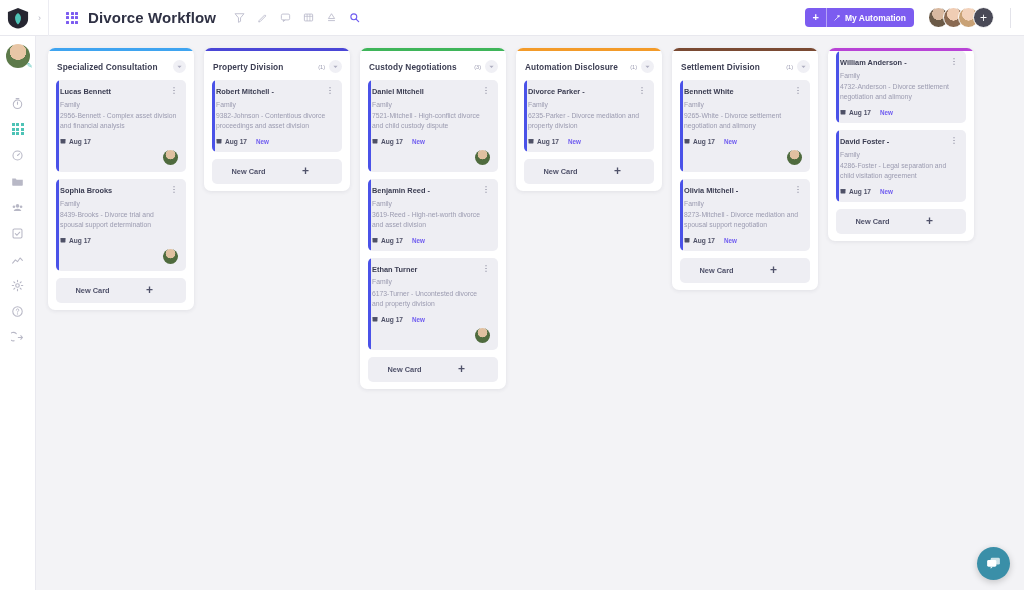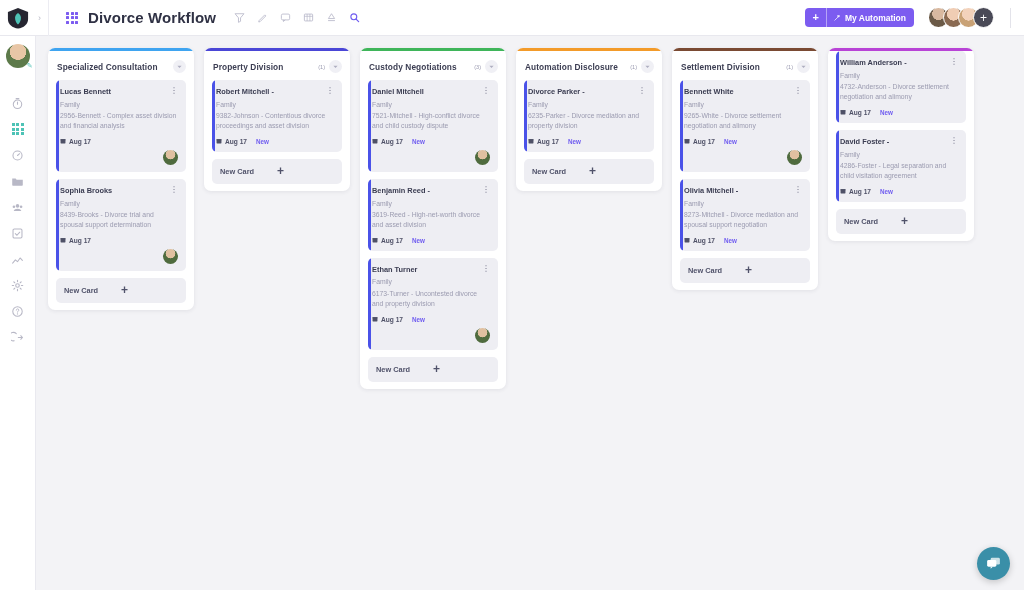--- a/index.html
+++ b/index.html
@@ -144,21 +144,21 @@
   .card-avatar {
     width: 15px; height: 15px; border-radius: 50%;
     background: radial-gradient(circle at 50% 30%, #e0c0a0 0 38%, #4f6b3e 39% 100%);
   }
 
   .newcard {
     margin: 7px 8px 0 8px; background: #eeeef3; border-radius: 5px;
     height: 25px; display: flex; align-items: center; padding: 0 8px;
     cursor: pointer;
   }
-  .newcard span { flex: 1; font-size: 7.4px; color: #50526a; font-weight: 600; }
+  .newcard span { flex: 1; font-size: 7.4px; color: #50526a; font-weight: 600; text-align: center; }
   .newcard .pl { font-size: 12px; color: #50526a; line-height: 12px; }
 
   
   .chat-btn {
     position: absolute; right: 14px; bottom: 10px;
     width: 33px; height: 33px; border-radius: 50%;
     background: #3a8fa8; display: flex; align-items: center; justify-content: center;
     box-shadow: 0 2px 7px rgba(0,0,0,.2); cursor: pointer; z-index: 50;
   }
 </style>

